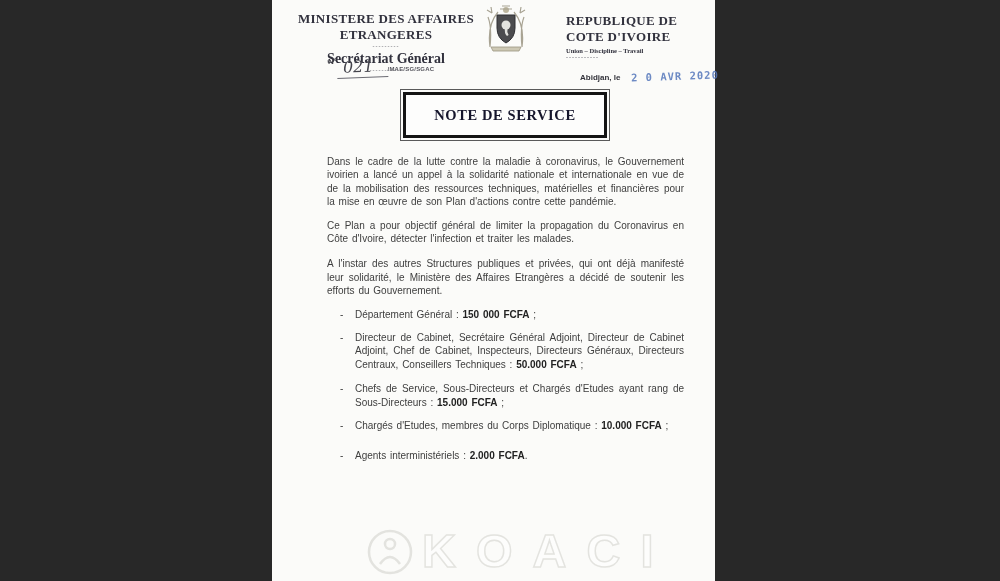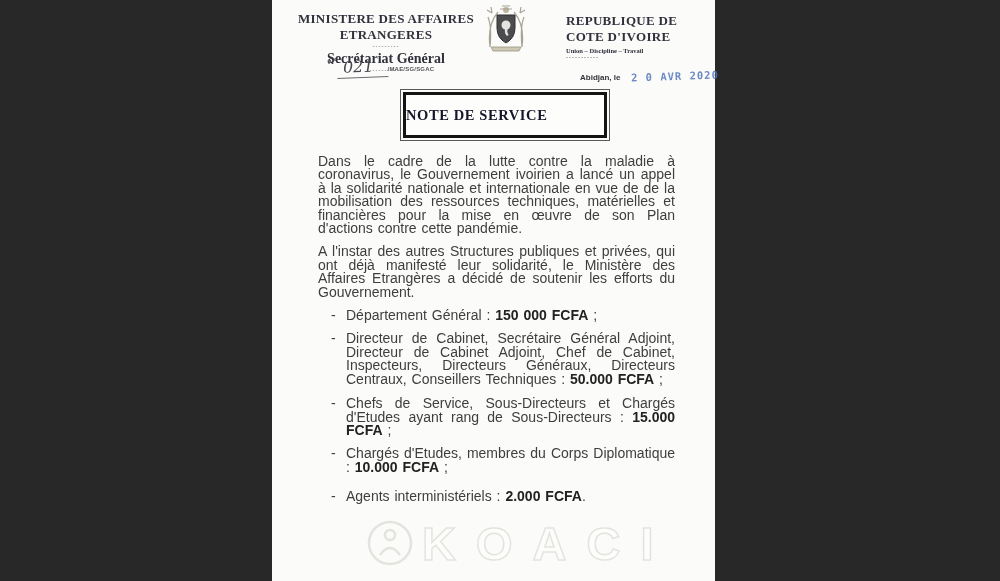--- a/index.html
+++ b/index.html
@@ -36,45 +36,45 @@
 
   .dateline { position:absolute; left:308px; top:66px; width:135px; white-space:nowrap; }
   .date-label { font-size:8px; font-weight:bold; color:#33333b; }
   .date-stamp { display:inline-block; margin-left:6px; font-family:"DejaVu Sans Mono", monospace;
                 font-size:10.5px; font-weight:bold; letter-spacing:1px;
                 transform:rotate(-2deg); opacity:.85; }
 
   
   .title-box { position:absolute; left:131px; top:92px; width:204px; height:46px;
                border:3px solid #141414; outline:1px solid #5a5a5a; outline-offset:2px;
-               background:#fdfdfc; display:flex; align-items:center; justify-content:flex-start; }
+               background:#fdfdfc; display:flex; align-items:center; justify-content:center; }
   .title-box span { font-family:"Liberation Serif", serif; font-weight:bold; font-size:14.5px;
                     letter-spacing:.6px; color:#16162c; }
 
   
-  .bodytext { position:absolute; left:46px; top:155px; width:357px;
-              font-size:14px; line-height:13.4px; color:#3e3e3e;
+  .bodytext { position:absolute; left:55px; top:155px; width:357px;
+              font-size:10px; line-height:13.4px; color:#3e3e3e;
               text-align:justify; word-spacing:1px; }
   .bodytext p { margin:0 0 10px 0; }
   .bodytext p.p2 { margin-bottom:12px; }
 
   .section-heading { font-weight:bold; color:#2e2e2e; text-align:left;
                      text-decoration:underline; text-underline-offset:2px;
                      margin:12px 0 9px 0; }
 
   .blist { list-style:none; }
   .blist li { position:relative; padding-left:28px; margin-bottom:10px; text-align:justify; }
   .blist li .dash { position:absolute; left:13px; top:0; font-weight:normal; }
   .blist li.b2 { margin-bottom:11px; }
   .blist li.b4 { margin-bottom:16px; }
   .amount { font-weight:bold; color:#222; }
 
   
   .watermark { position:absolute; left:92px; top:508px; width:345px; height:70px;
-               display:flex; align-items:center; pointer-events:none; z-index:5; }
+               display:flex; align-items:flex-end; pointer-events:none; z-index:5; }
   .wm-text { font-family:"Liberation Sans", sans-serif; font-weight:bold; font-size:47px;
              letter-spacing:20px; color:rgba(255,255,255,.55);
              -webkit-text-stroke:1.4px rgba(224,224,220,.9); margin-left:6px; }
 </style>
 </head>
 <body>
 
 <div class="bar bar-left"></div>
 <div class="bar bar-right"></div>
 
@@ -118,20 +118,21 @@
     <span class="date-label">Abidjan, le</span>
     <span class="date-stamp" style="color:#5577bb">2 0 AVR 2020</span>
   </div>
 
   <div class="title-box">
     <span>NOTE DE SERVICE</span>
   </div>
 
   <div class="bodytext">
     <p class="p1">Dans le cadre de la lutte contre la maladie à coronavirus, le Gouvernement ivoirien a lancé un appel à la solidarité nationale et internationale en vue de de la mobilisation des ressources techniques, matérielles et financières pour la mise en œuvre de son Plan d'actions contre cette pandémie.</p>
+    <p class="p2">Ce Plan a pour objectif général de limiter la propagation du Coronavirus en Côte d'Ivoire, détecter l'infection et traiter les malades.</p>
     <p class="p3">A l'instar des autres Structures publiques et privées, qui ont déjà manifesté leur solidarité, le Ministère des Affaires Etrangères a décidé de soutenir les efforts du Gouvernement.</p>
 
 
     <ul class="blist">
       <li class="b1">
         <span class="dash">-</span><span>Département Général : </span><span class="amount">150 000 FCFA</span><span> ;</span>
       </li>
       <li class="b2">
         <span class="dash">-</span><span>Directeur de Cabinet, Secrétaire Général Adjoint, Directeur de Cabinet Adjoint, Chef de Cabinet, Inspecteurs, Directeurs Généraux, Directeurs Centraux, Conseillers Techniques : </span><span class="amount">50.000 FCFA</span><span> ;</span>
       </li>

